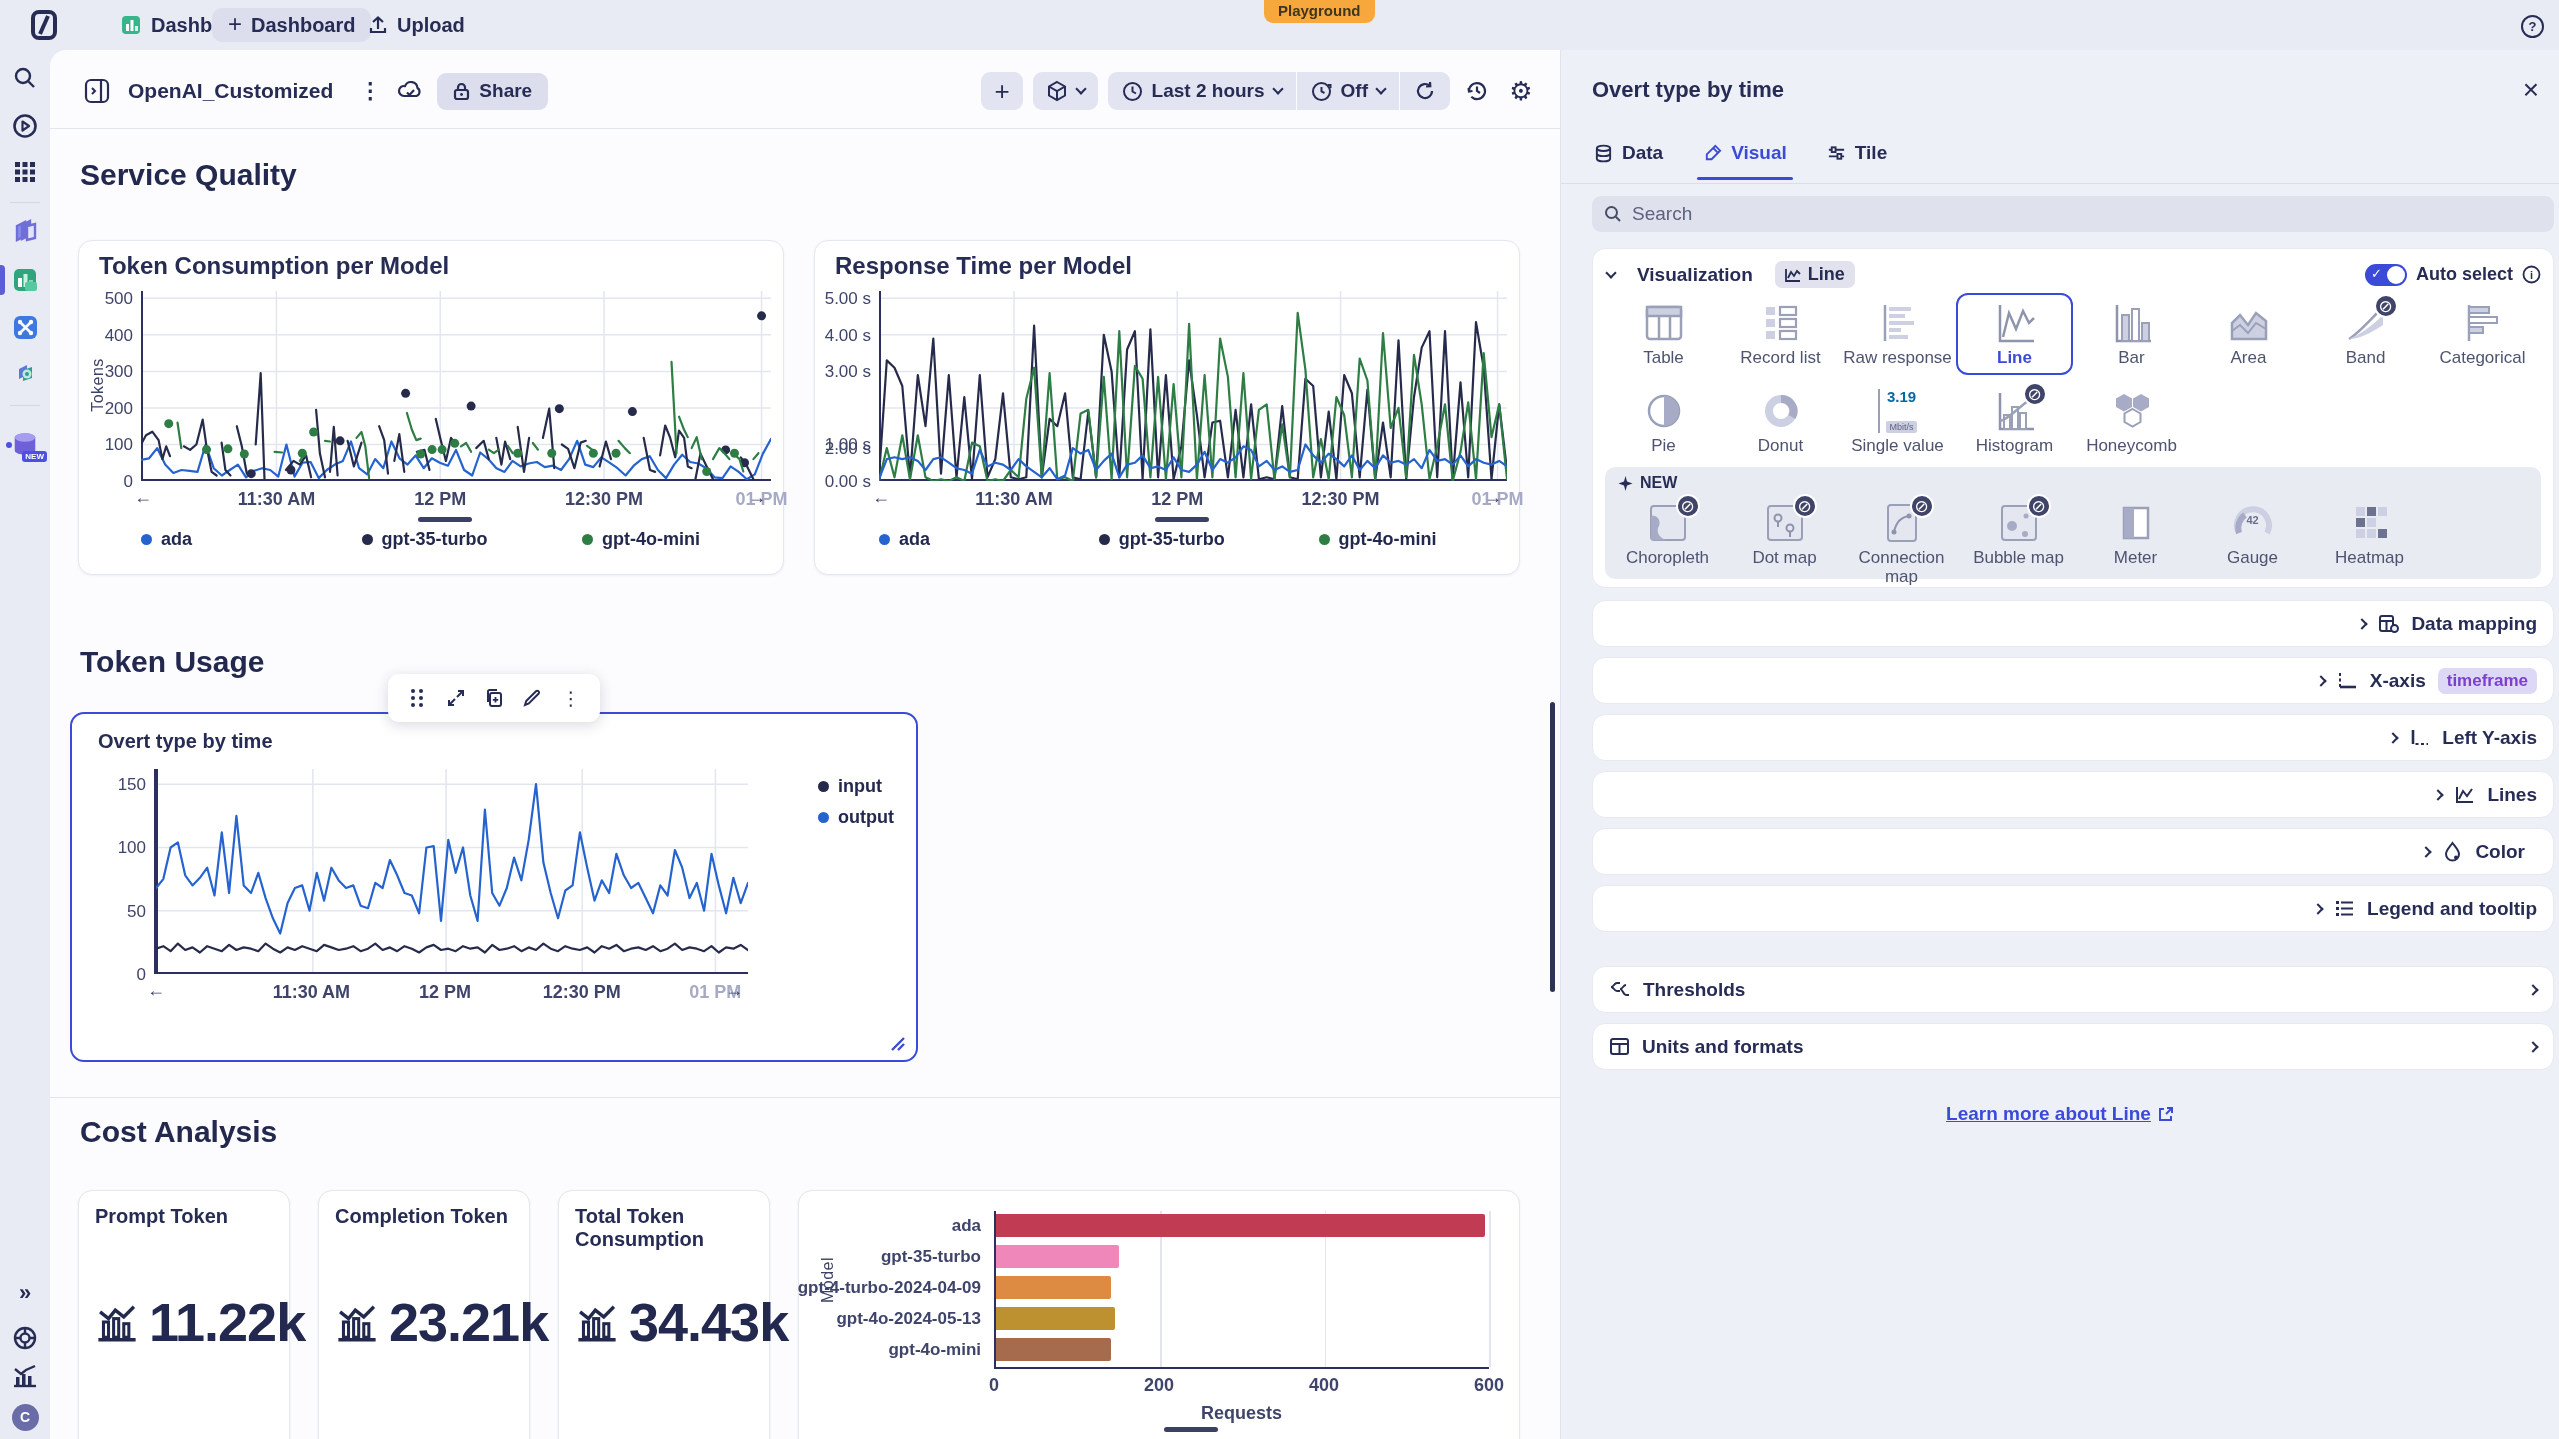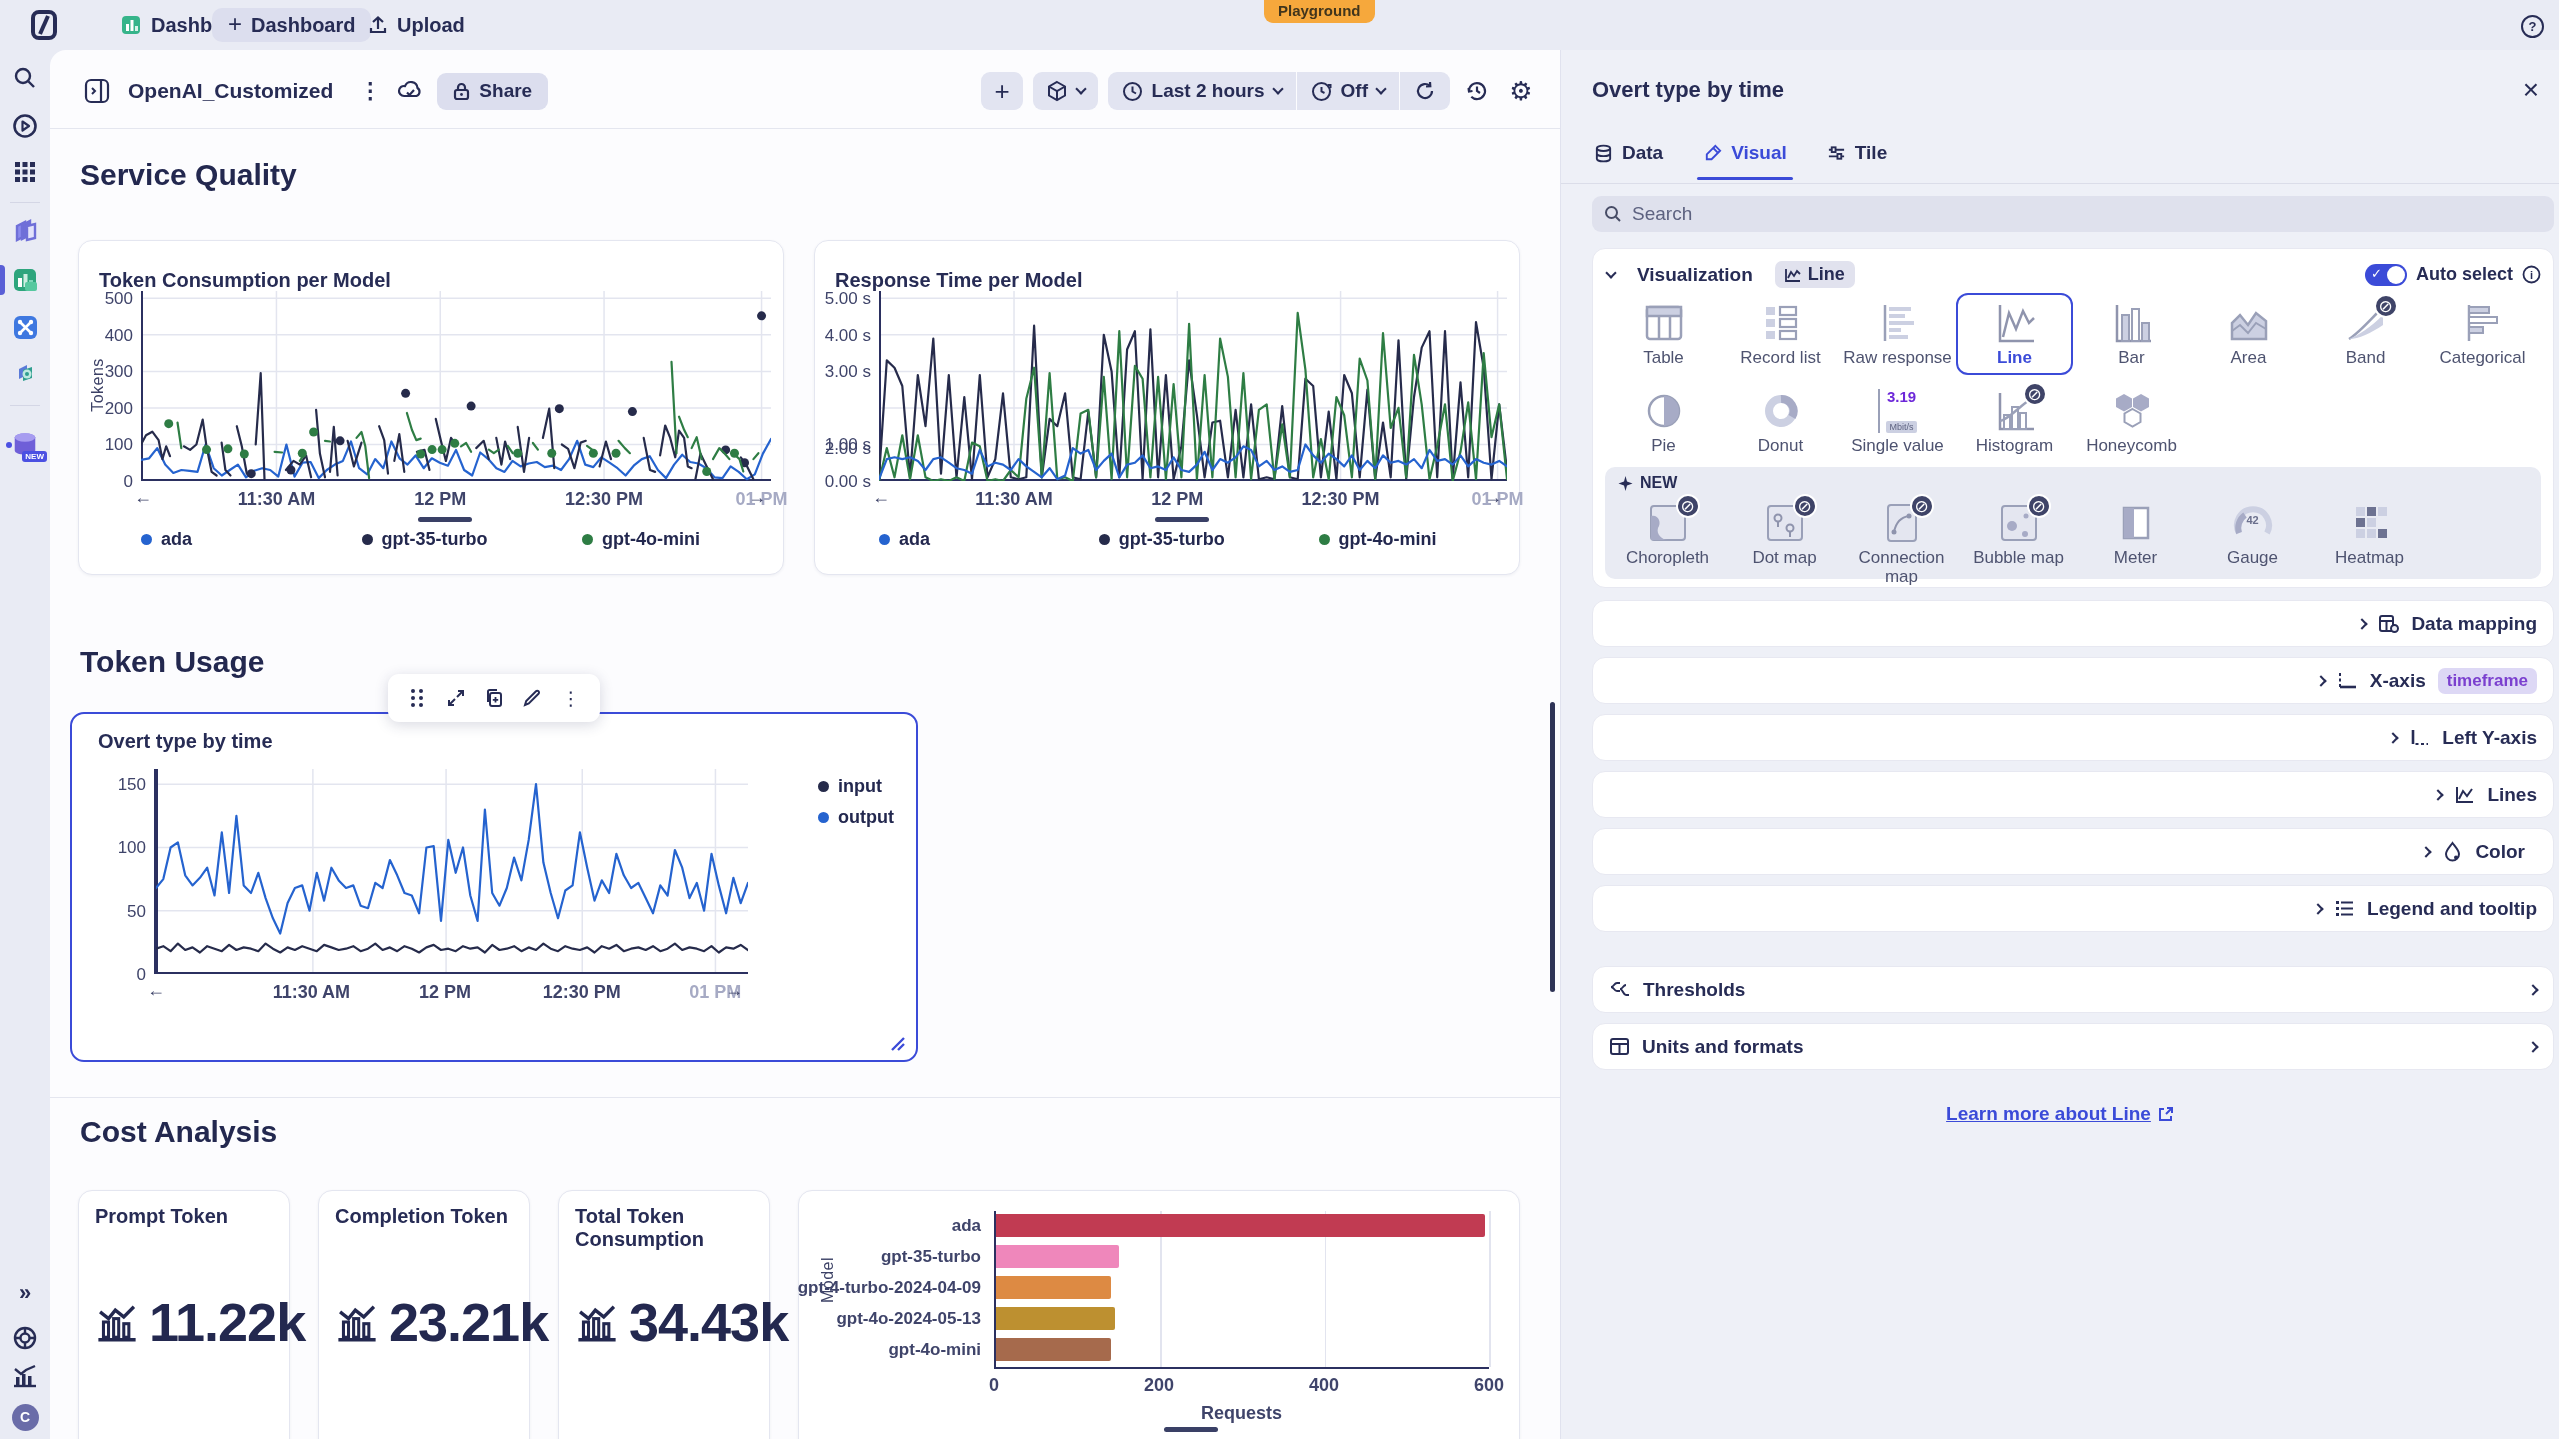--- a/index.html
+++ b/index.html
@@ -34,21 +34,21 @@
   .pill-group{background:#e2e4f1;border-radius:9px;height:38px;display:flex;align-items:center;cursor:pointer}
   .pg-seg{display:flex;align-items:center;gap:9px;padding:0 14px;font-size:19px;font-weight:700;height:100%}
   .pg-sep{width:1px;height:100%;background:#fcfcfe}
   .chev{display:inline-block;width:8px;height:8px;border:solid #272c55;border-width:0 2px 2px 0;transform:rotate(45deg);margin-top:-4px}
   .chev-r{display:inline-block;width:8px;height:8px;border:solid #272c55;border-width:0 2.4px 2.4px 0;transform:rotate(-45deg)}
   .mdivider{position:absolute;left:0;right:0;top:78px;border-top:1px solid #e4e6ef}
   .h1{position:absolute;left:30px;font-size:30px;font-weight:700;color:#23284f}
   
   .charts-row{position:absolute;top:190px;left:28px;right:40px;display:flex;gap:30px}
   .chart-card{flex:1;height:335px;background:#fff;border:1px solid #e4e6f0;border-radius:14px;box-shadow:0 1px 3px rgba(40,45,90,.06);position:relative}
-  .cc-title{position:absolute;top:28px;left:20px;font-size:20px;font-weight:700}
+  .cc-title{position:absolute;top:11px;left:20px;font-size:24px;font-weight:700}
   .ylab{position:absolute;left:-26px;top:130px;width:90px;text-align:center;transform:rotate(-90deg);font-size:16px;color:#3c4166;letter-spacing:.5px}
   .tchart .plot{position:absolute;overflow:visible}
   .tchart .yticks span{position:absolute;right:0;font-size:17px;color:#3f446a;white-space:nowrap}
   .tchart .yticks{position:absolute;text-align:right}
   .tchart .xticks{position:absolute;height:22px}
   .tchart .xticks span{position:absolute;transform:translateX(-50%);font-size:18px;font-weight:700;color:#3f446a;white-space:nowrap}
   .tchart .xticks span.dim{color:#a6aac4}
   .arrow{position:absolute;font-size:20px;color:#272c55;font-weight:700}
   .scrub{position:absolute;height:5px;width:54px;background:#3a4066;border-radius:3px}
   .legend{position:absolute;height:22px}
@@ -104,21 +104,21 @@
   .auto-lbl{font-size:18px;font-weight:700}
   .viz-grid{position:absolute;left:12px;display:flex}
   .viz-item{width:117px;display:flex;flex-direction:column;align-items:center;gap:2px;cursor:pointer;border:2px solid transparent;border-radius:12px;padding:5px 2px 6px}
   .viz-item.sel{border-color:#3b4bd8}
   .vi{position:relative;width:48px;height:46px;display:flex;align-items:center;justify-content:center}
   .vi-lbl{font-size:17px;color:#4e5370;text-align:center;line-height:1.12}
   .viz-item.sel .vi-lbl{color:#3b4bd8;font-weight:700}
   .nob{position:absolute;top:-6px;right:-8px;width:24px;height:24px;border-radius:50%;background:#3f4468;color:#fff;font-size:17px;display:flex;align-items:center;justify-content:center;border:2px solid #fff}
   .new-block{position:absolute;left:12px;right:12px;top:218px;height:112px;background:#e9ebf3;border-radius:10px}
   .new-head{position:absolute;top:7px;left:13px;font-size:16px;font-weight:700;display:flex;gap:7px;align-items:center}
-  .sv-num{font-size:15px;font-weight:700;color:#6d28d9;line-height:1}
+  .sv-num{font-size:15px;font-weight:700;color:#0369a1;line-height:1}
   .sv-unit{font-size:9px;background:#ccd0e2;color:#5d6280;border-radius:2px;padding:1px 3px;margin-top:17px;display:inline-block}
   .g42{font-size:11px;font-weight:700;color:#6a6f8c}
   
   .acc-list{position:absolute;top:550px;left:31px;width:962px}
   .acc{height:47px;background:#fff;border:1px solid #e7e8f1;border-radius:13px;margin-bottom:10px;display:flex;align-items:center;gap:12px;padding:0 16px;cursor:pointer}
   .acc-lbl{font-size:19px;font-weight:700}
   .xchip{background:#ddd8f5;color:#7b40cf;font-size:17px;font-weight:700;border-radius:7px;padding:3px 9px}
   .swatches{display:flex;gap:2px}
   .foot-list{position:absolute;top:916px;left:31px;width:962px}
   .acc .chev-r{margin-left:auto}

